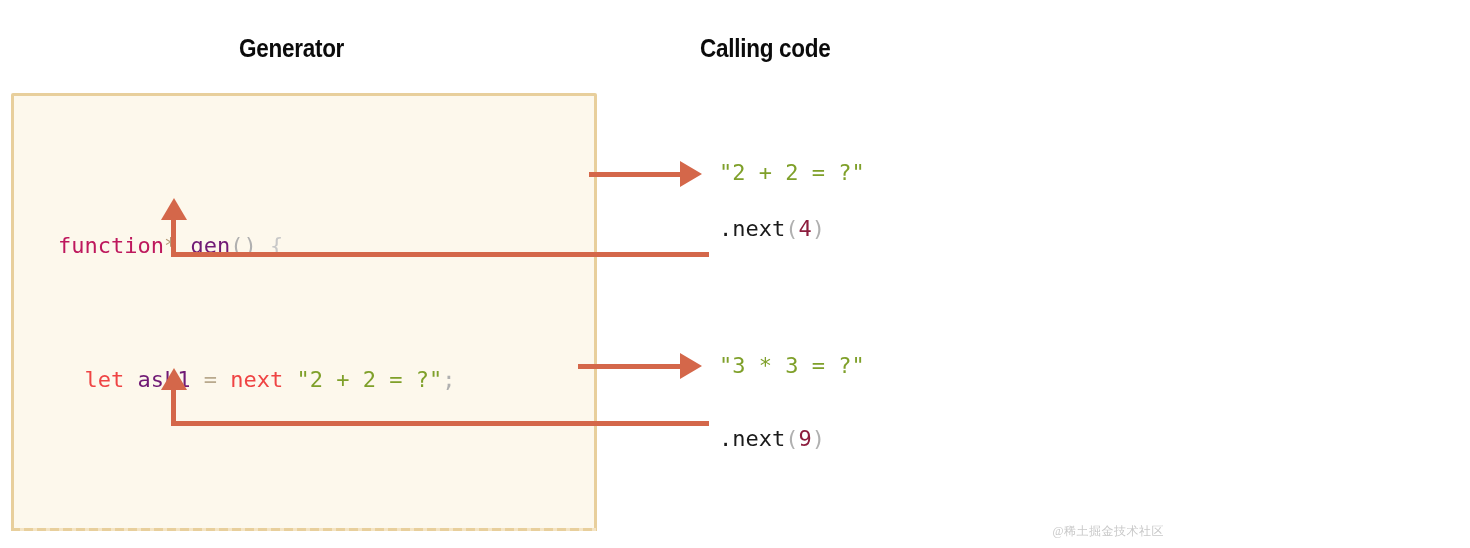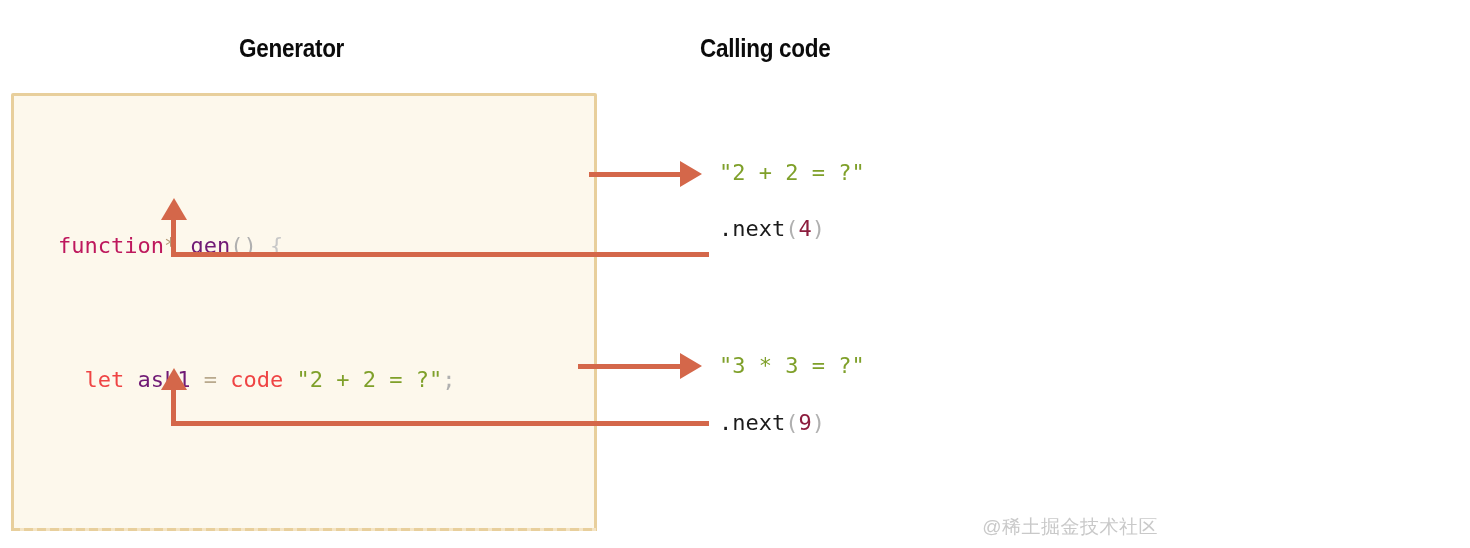--- a/index.html
+++ b/index.html
@@ -89,21 +89,21 @@
   .rt {
     position: absolute;
     font-family: "DejaVu Sans Mono", monospace;
     font-size: 22px;
     white-space: pre;
     color: #1b1b1b;
   }
   #rt-str1  { left: 719px; top: 160px; }
   #rt-next1 { left: 719px; top: 216px; }
   #rt-str2  { left: 719px; top: 353px; }
-  #rt-next2 { left: 719px; top: 410px; }
+  #rt-next2 { left: 719px; top: 426px; }
   .rt .tok-num { color: #8c1c3d; }
 
   
   .arrow-line {
     position: absolute;
     background: #d4674a;
   }
   .arrow-head-right {
     position: absolute;
     width: 0; height: 0;
@@ -133,43 +133,43 @@
   #out2-head { left: 680px; top: 353px; }
 
   
   #ret2-h    { left: 176px; top: 421px; width: 533px; height: 5px; }
   #ret2-v    { left: 171px; top: 385px; width: 5px; height: 41px; }
   #ret2-head { left: 161px; top: 368px; }
 
   
   #watermark {
     position: absolute;
-    right: 28px;
+    right: 22px;
     bottom: 8px;
-    font-family: Liberation Sans, sans-serif;
-    font-size: 19px;
+    font-family: Liberation Serif, serif;
+    font-size: 12px;
     color: #c9c9c9;
     white-space: nowrap;
     letter-spacing: 0.5px;
   }
 </style>
 </head>
 <body>
 
 <div class="stage">
 
   <div class="col-title" id="title-generator">Generator</div>
   <div class="col-title" id="title-calling">Calling code</div>
 
   <div class="code-panel">
     <div class="code">
 
       <div class="line"><span class="tok-kw">function</span><span class="tok-star">*</span><span> </span><span class="tok-fn">gen</span><span class="tok-punc">()</span><span class="tok-brace"> {</span></div>
 
-      <div class="line"><span>  </span><span class="tok-kw2">let</span><span class="tok-fn"> ask1 </span><span class="tok-op">=</span><span class="tok-kw2"> code </span><span class="tok-str">"2 + 2 = ?"</span><span class="tok-punc">;</span></div>
+      <div class="line"><span>  </span><span class="tok-kw2">let</span><span class="tok-fn"> ask1 </span><span class="tok-op">=</span><span class="tok-kw2"> next </span><span class="tok-str">"2 + 2 = ?"</span><span class="tok-punc">;</span></div>
 
       <div class="blank"></div>
 
       
 
       
 
       
 
       

